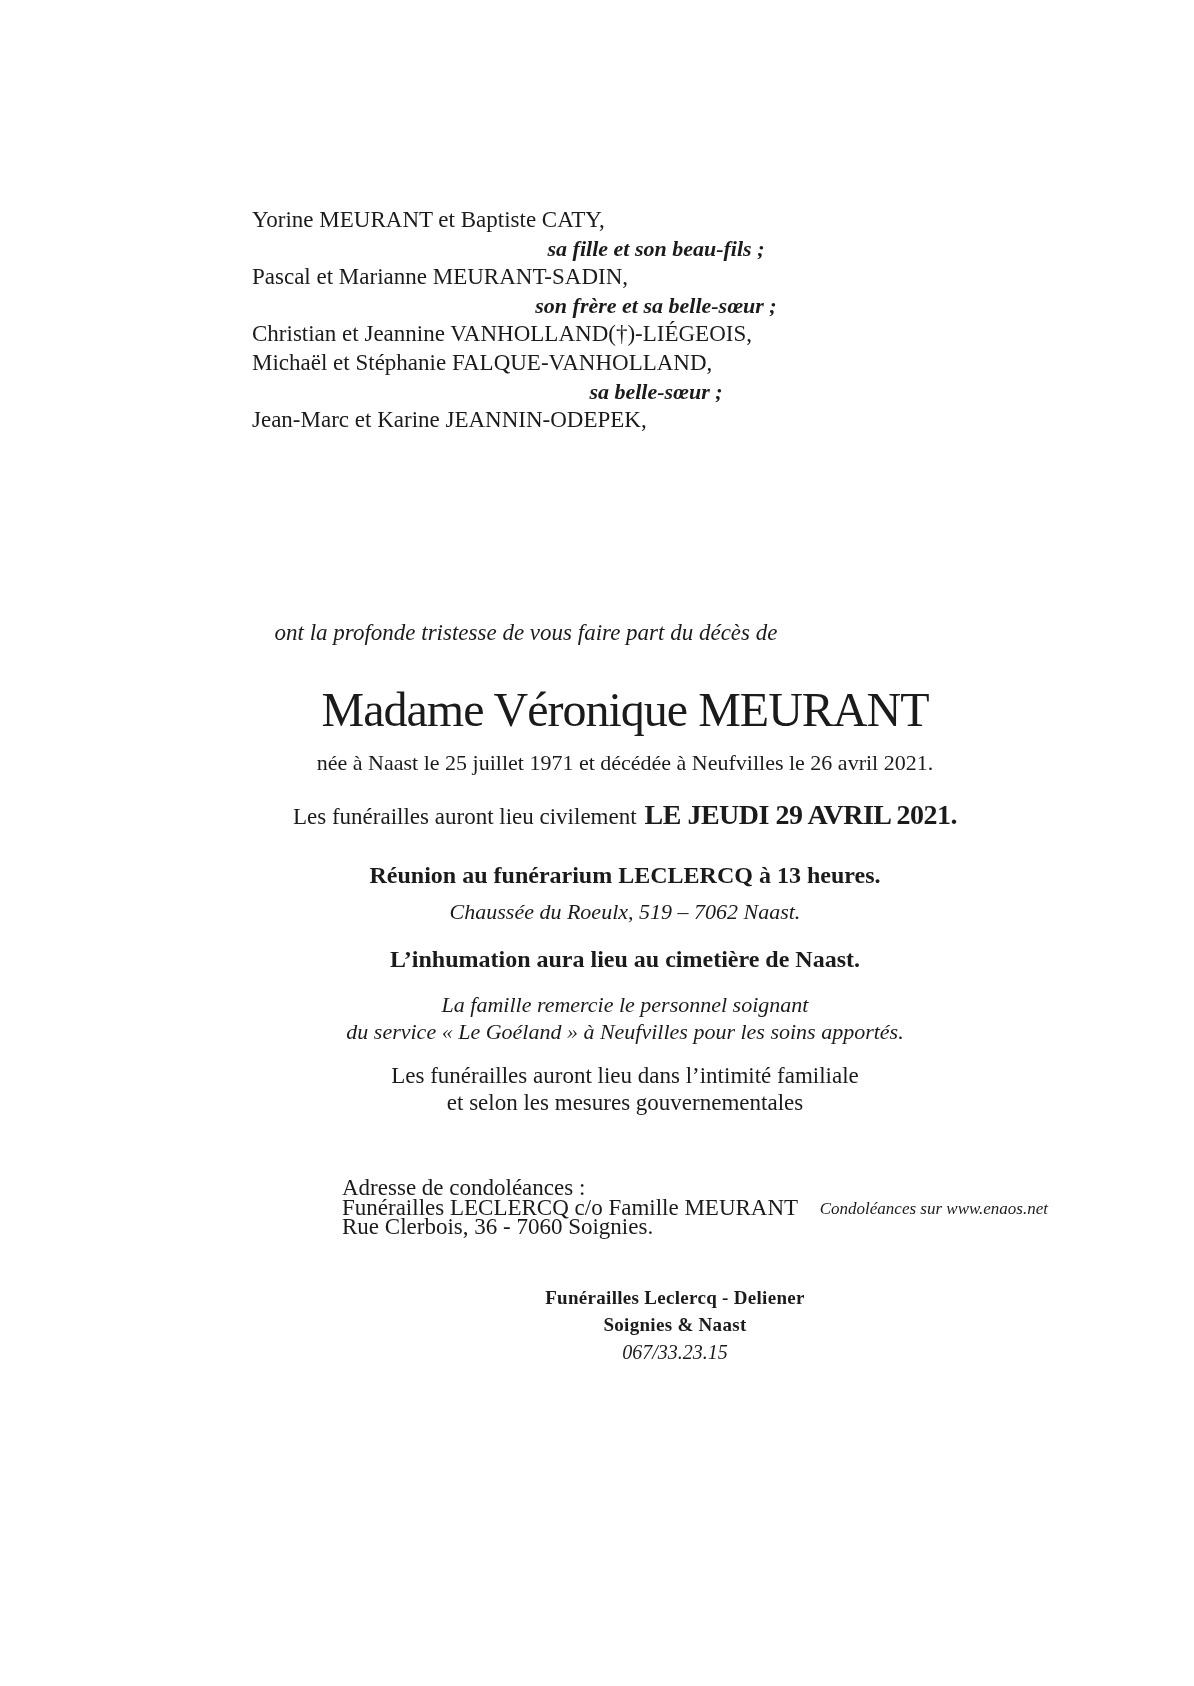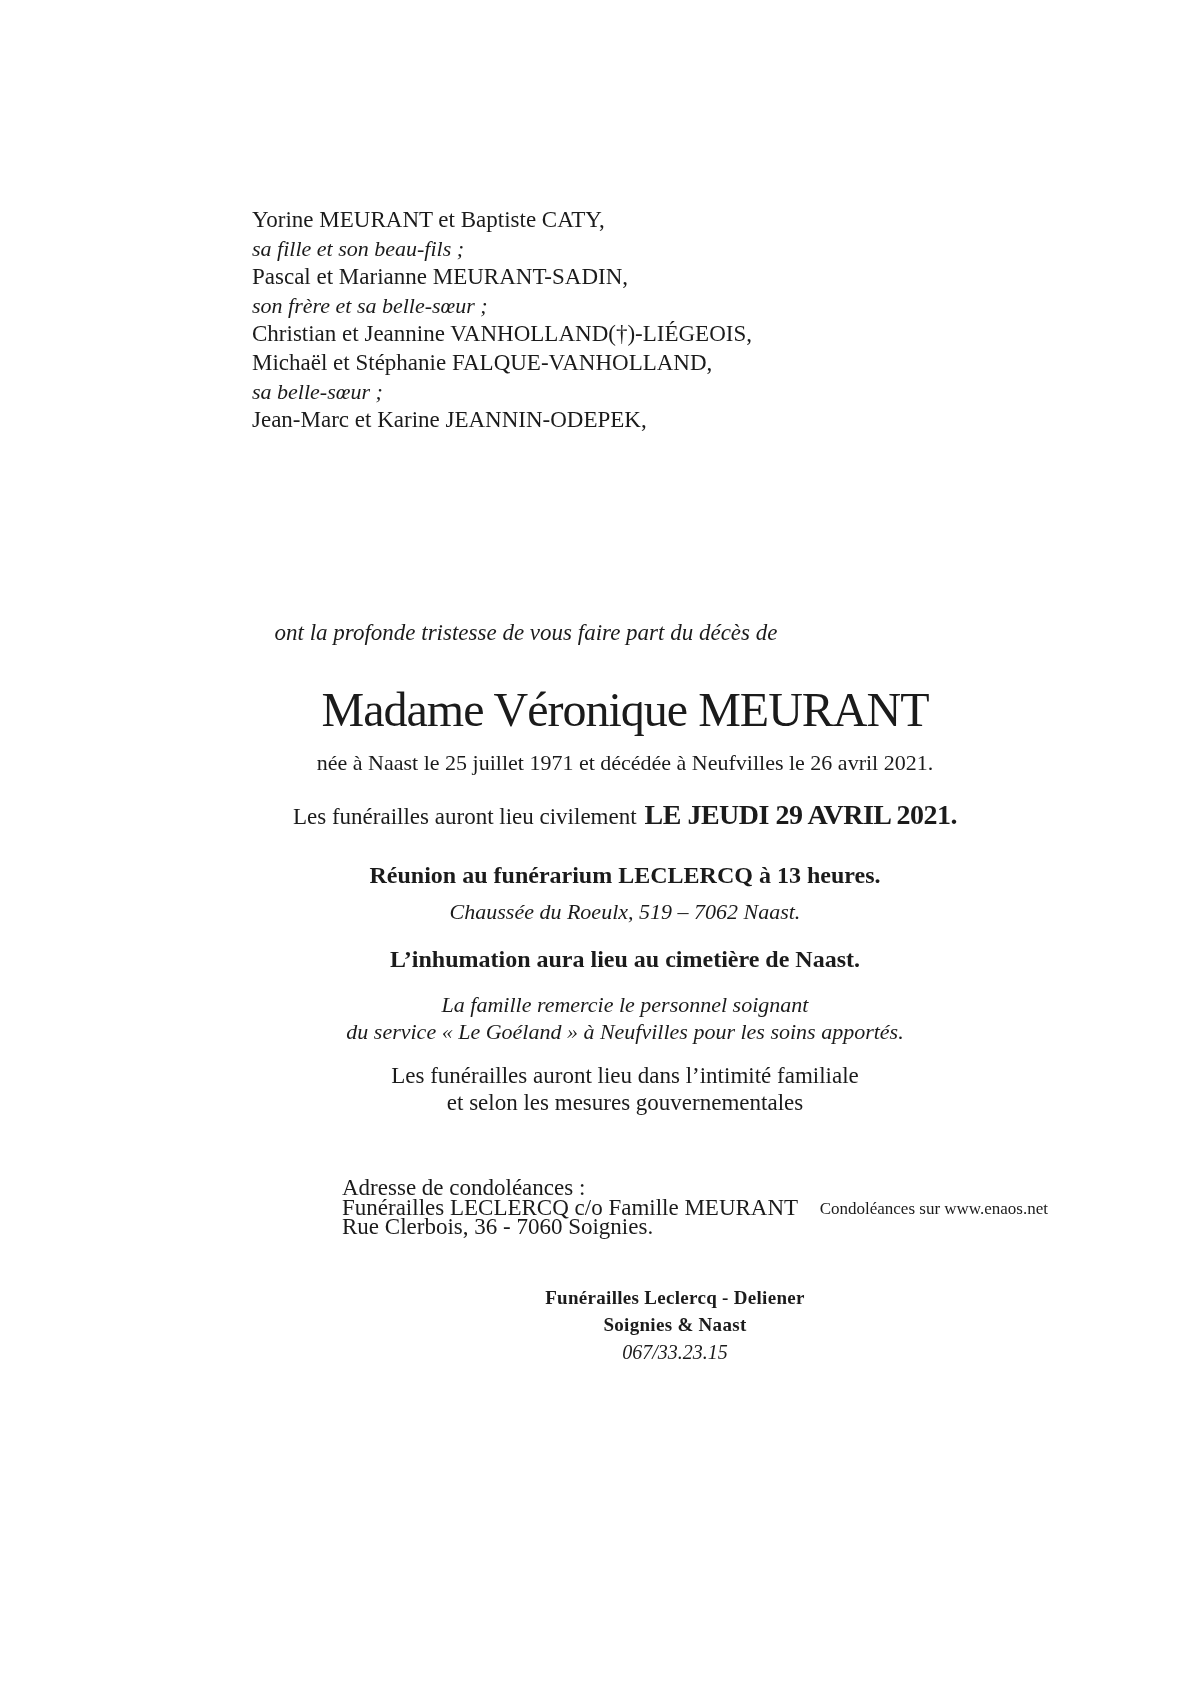--- a/index.html
+++ b/index.html
@@ -8,39 +8,39 @@
     width:1194px;
     height:1686px;
     margin:0 auto;
     background:#ffffff;
     color:#1b1b1b;
     font-family:"Liberation Serif", serif;
     overflow:hidden;
   }
   .names{position:absolute;top:206px;left:252px;width:808px;}
   .row{height:28.6px;line-height:28.6px;font-size:23px;white-space:nowrap;}
-  .row.rel{text-align:left;font-style:italic;font-size:22px;}
+  .row.rel{text-align:center;font-style:italic;font-size:22px;font-weight:bold;}
   .announcement{
     position:absolute;top:620px;left:0;right:142px;
     text-align:center;font-style:italic;font-size:23px;
   }
   .title{
     position:absolute;top:682px;left:28px;width:1194px;margin:0;
     text-align:center;font-size:48px;font-weight:400;letter-spacing:-1px;
   }
   .subtitle{position:absolute;top:750px;left:28px;width:1194px;text-align:center;font-size:22px;}
   .funeral-line{position:absolute;top:799px;left:28px;width:1194px;text-align:center;font-size:23px;}
   .funeral-line .bold-date{font-weight:700;font-size:28px;margin-left:8px;letter-spacing:-0.5px;}
   .meeting{position:absolute;top:862px;left:28px;width:1194px;text-align:center;font-weight:700;font-size:24px;}
   .meeting-addr{position:absolute;top:899px;left:28px;width:1194px;text-align:center;font-style:italic;font-size:22px;}
   .burial{position:absolute;top:946px;left:28px;width:1194px;text-align:center;font-weight:700;font-size:24px;}
   .thanks{position:absolute;top:991px;left:28px;width:1194px;text-align:center;font-style:italic;font-size:22px;line-height:27px;}
   .intimacy{position:absolute;top:1062px;left:28px;width:1194px;text-align:center;font-size:23px;line-height:27px;}
   .cond{position:absolute;top:1178px;left:342px;font-size:23px;line-height:19.5px;}
-  .online{position:absolute;top:1199px;left:0;right:146px;text-align:right;font-size:17px;}
+  .online{position:absolute;top:1199px;left:0;right:146px;text-align:right;font-style:italic;font-size:17px;}
   .footer{position:absolute;top:1284px;left:78px;width:1194px;text-align:center;font-size:19px;line-height:27px;}
   .footer .bold{font-weight:700;letter-spacing:0.3px;}
   .footer .phone{font-style:italic;font-size:20px;margin-top:1px;}
 </style>
 </head>
 <body>
 
 <div class="page">
 
   <div class="names">

